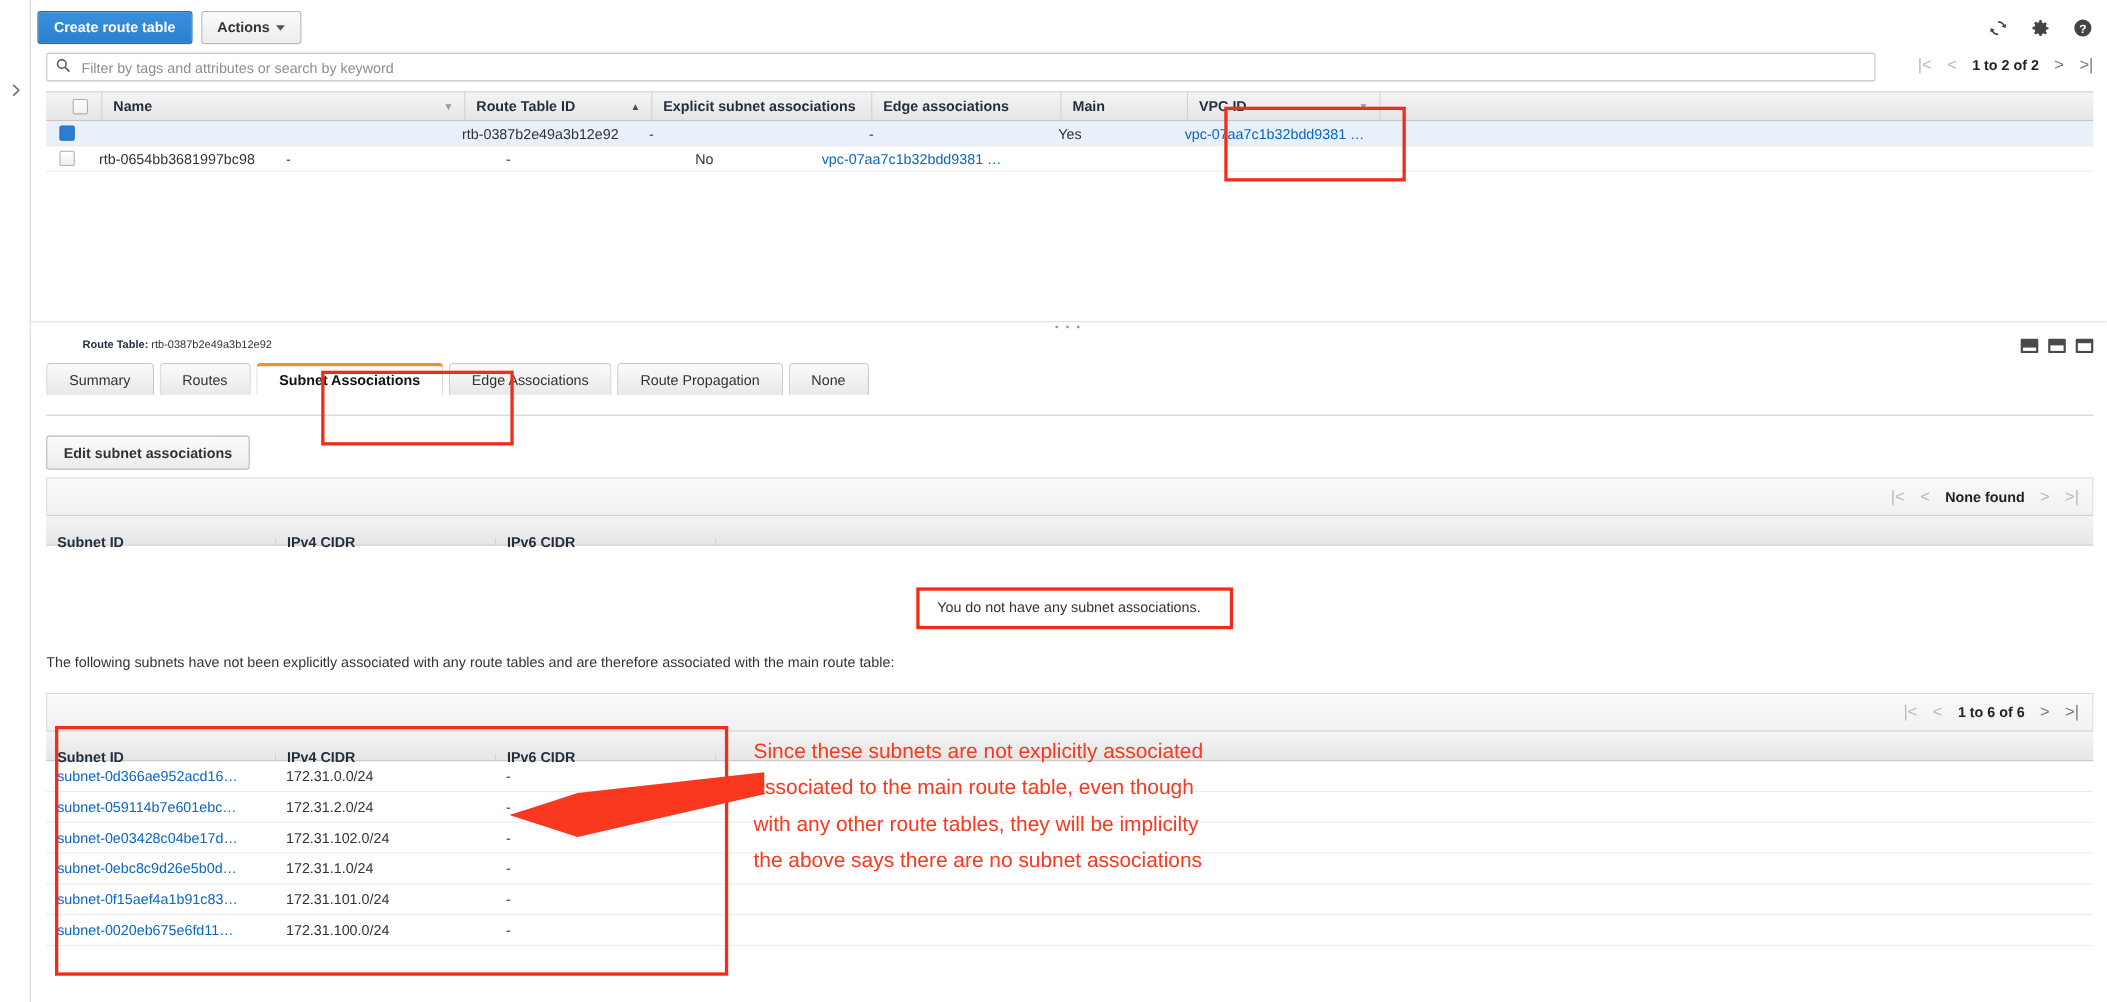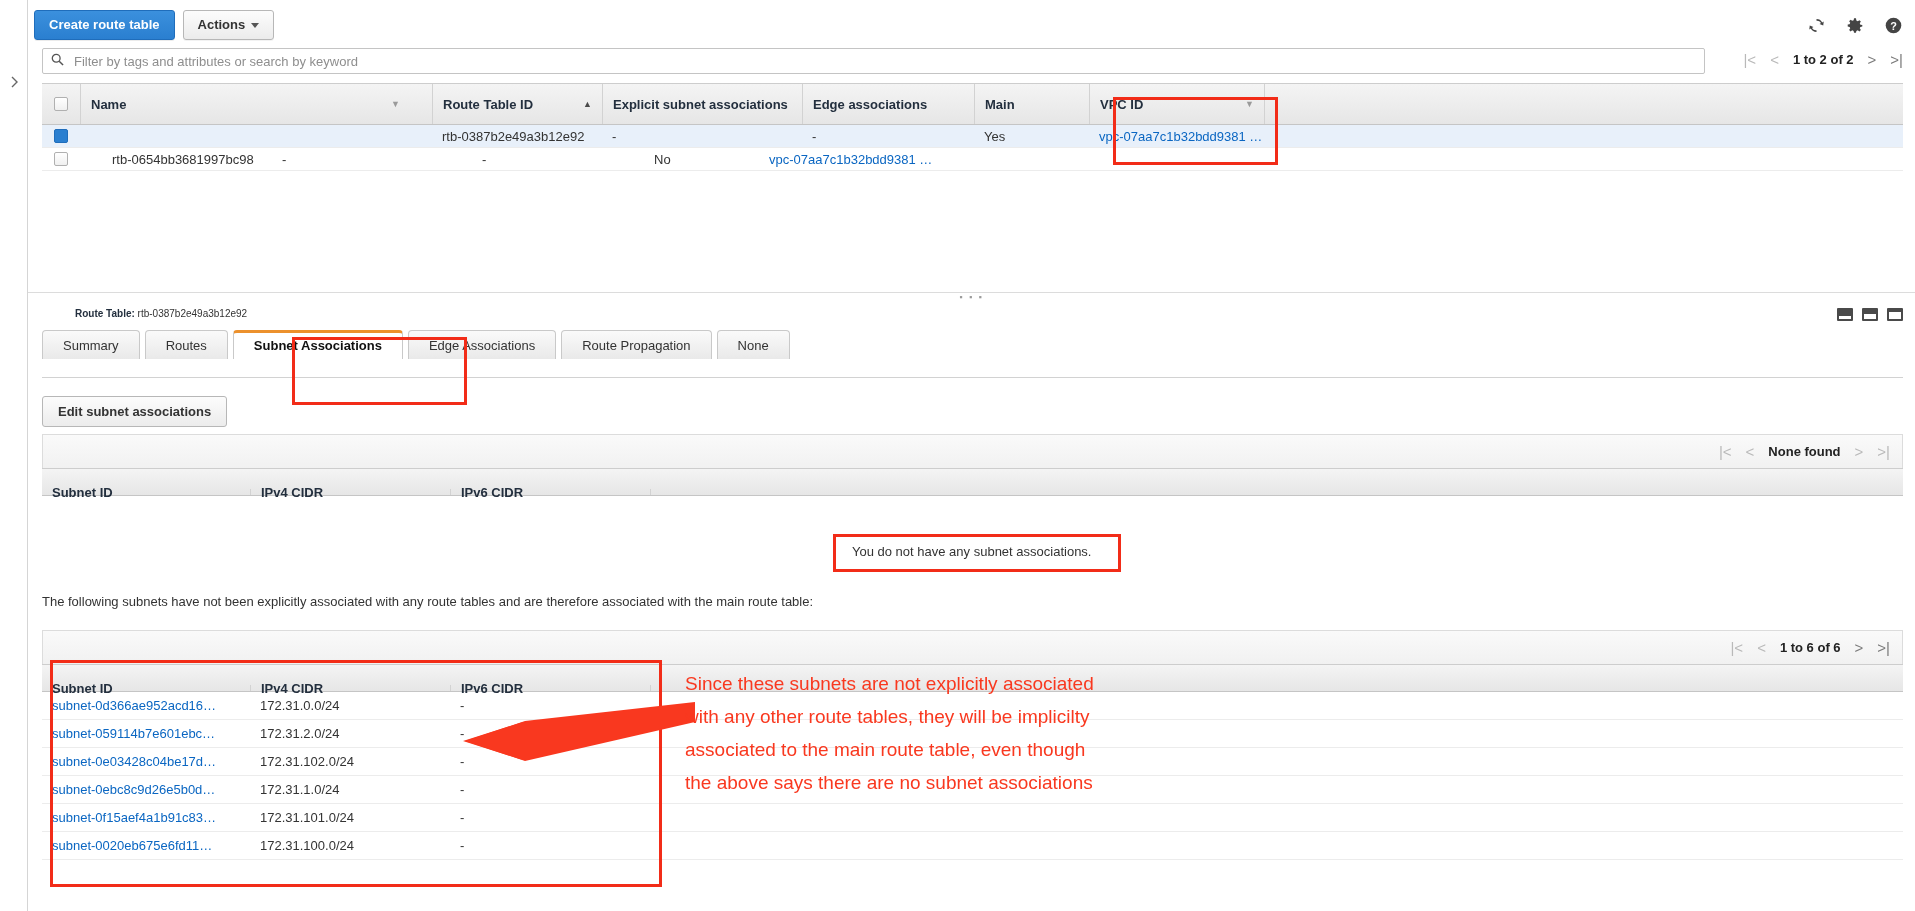--- a/index.html
+++ b/index.html
@@ -67,39 +67,39 @@
 
   .pager { display: flex; align-items: center; gap: 14px; font-size: 13px; color: #333; }
   .pager .arw { color: #b9b9b9; cursor: pointer; font-size: 15px; line-height: 1; }
   .pager .arw.on { color: #7a7a7a; }
   .pager .lbl { font-weight: bold; color: #222; white-space: nowrap; }
   .pager-top { position: absolute; right: 12px; top: 52px; }
 
   
   .grid { position: absolute; left: 42px; top: 83px; width: 1861px; }
   .grid-head {
-    display: flex; height: 42px; align-items: stretch;
+    display: flex; height: 27px; align-items: stretch;
     background: linear-gradient(to bottom, #f4f4f4 0%, #e6e6e6 100%);
-    border-top: 1px solid #cdcdcd; border-bottom: 1px solid #c5c5c5;
+    border-top: 1px solid #cdcdcd; border-bottom: 1px solid #c5c5c5; padding-left: 12px;
   }
   .hcell {
     display: flex; align-items: center; padding: 0 10px;
     font-weight: bold; font-size: 13px; color: #232f3e;
     border-left: 1px solid #d2d2d2; position: relative;
   }
   .hcell:first-child { border-left: 0; }
   .hcell .sorticon { margin-left: auto; color: #9a9a9a; font-size: 9px; }
   .hcell .sorticon.asc { color: #4a4a4a; }
 
   .grow { display: flex; height: 23px; align-items: stretch; border-bottom: 1px solid #ececec; font-size: 13px; }
   .grow.sel { background: #e8f0fa; }
   .gcell { display: flex; align-items: center; padding: 0 10px; overflow: hidden; white-space: nowrap; }
   .c-chk { width: 38px; justify-content: center; padding: 0; }
   .c-name { width: 330px; }
-  .c-rtid { width: 170px; margin-left: 22px; }
+  .c-rtid { width: 170px; }
   .c-esa { width: 200px; }
   .c-edge { width: 172px; }
   .c-main { width: 115px; }
   .c-vpc { width: 175px; }
   .c-rest { flex: 1; }
   .lnk { color: #0a66c2; cursor: pointer; }
 
   .chk {
     width: 14px; height: 14px; border: 1px solid #b0b0b0; border-radius: 2px;
     background: linear-gradient(to bottom,#ffffff,#f0f0f0); display: block; cursor: pointer;
@@ -408,18 +408,18 @@
   <div class="redbox" style="left:833px; top:534px; width:288px; height:38px;"></div>
   <div class="redbox" style="left:50px; top:660px; width:612px; height:227px;"></div>
 
   <svg class="arrow" width="290" height="70" viewBox="0 0 290 70">
     <path d="M288 4 L92 40 L118 22 L58 41 L118 60 L92 44 L288 20 Z" fill="#f9381f"></path>
     <path d="M60 41 L120 21 L290 2 L290 22 L120 61 Z" fill="#f9381f"></path>
   </svg>
 
   <div class="ann">
     <div>Since these subnets are not explicitly associated</div>
+    <div>associated to the main route table, even though</div>
     <div>with any other route tables, they will be implicilty</div>
-    <div>associated to the main route table, even though</div>
     <div>the above says there are no subnet associations</div>
   </div>
 
 </div>
 
 </body></html>

